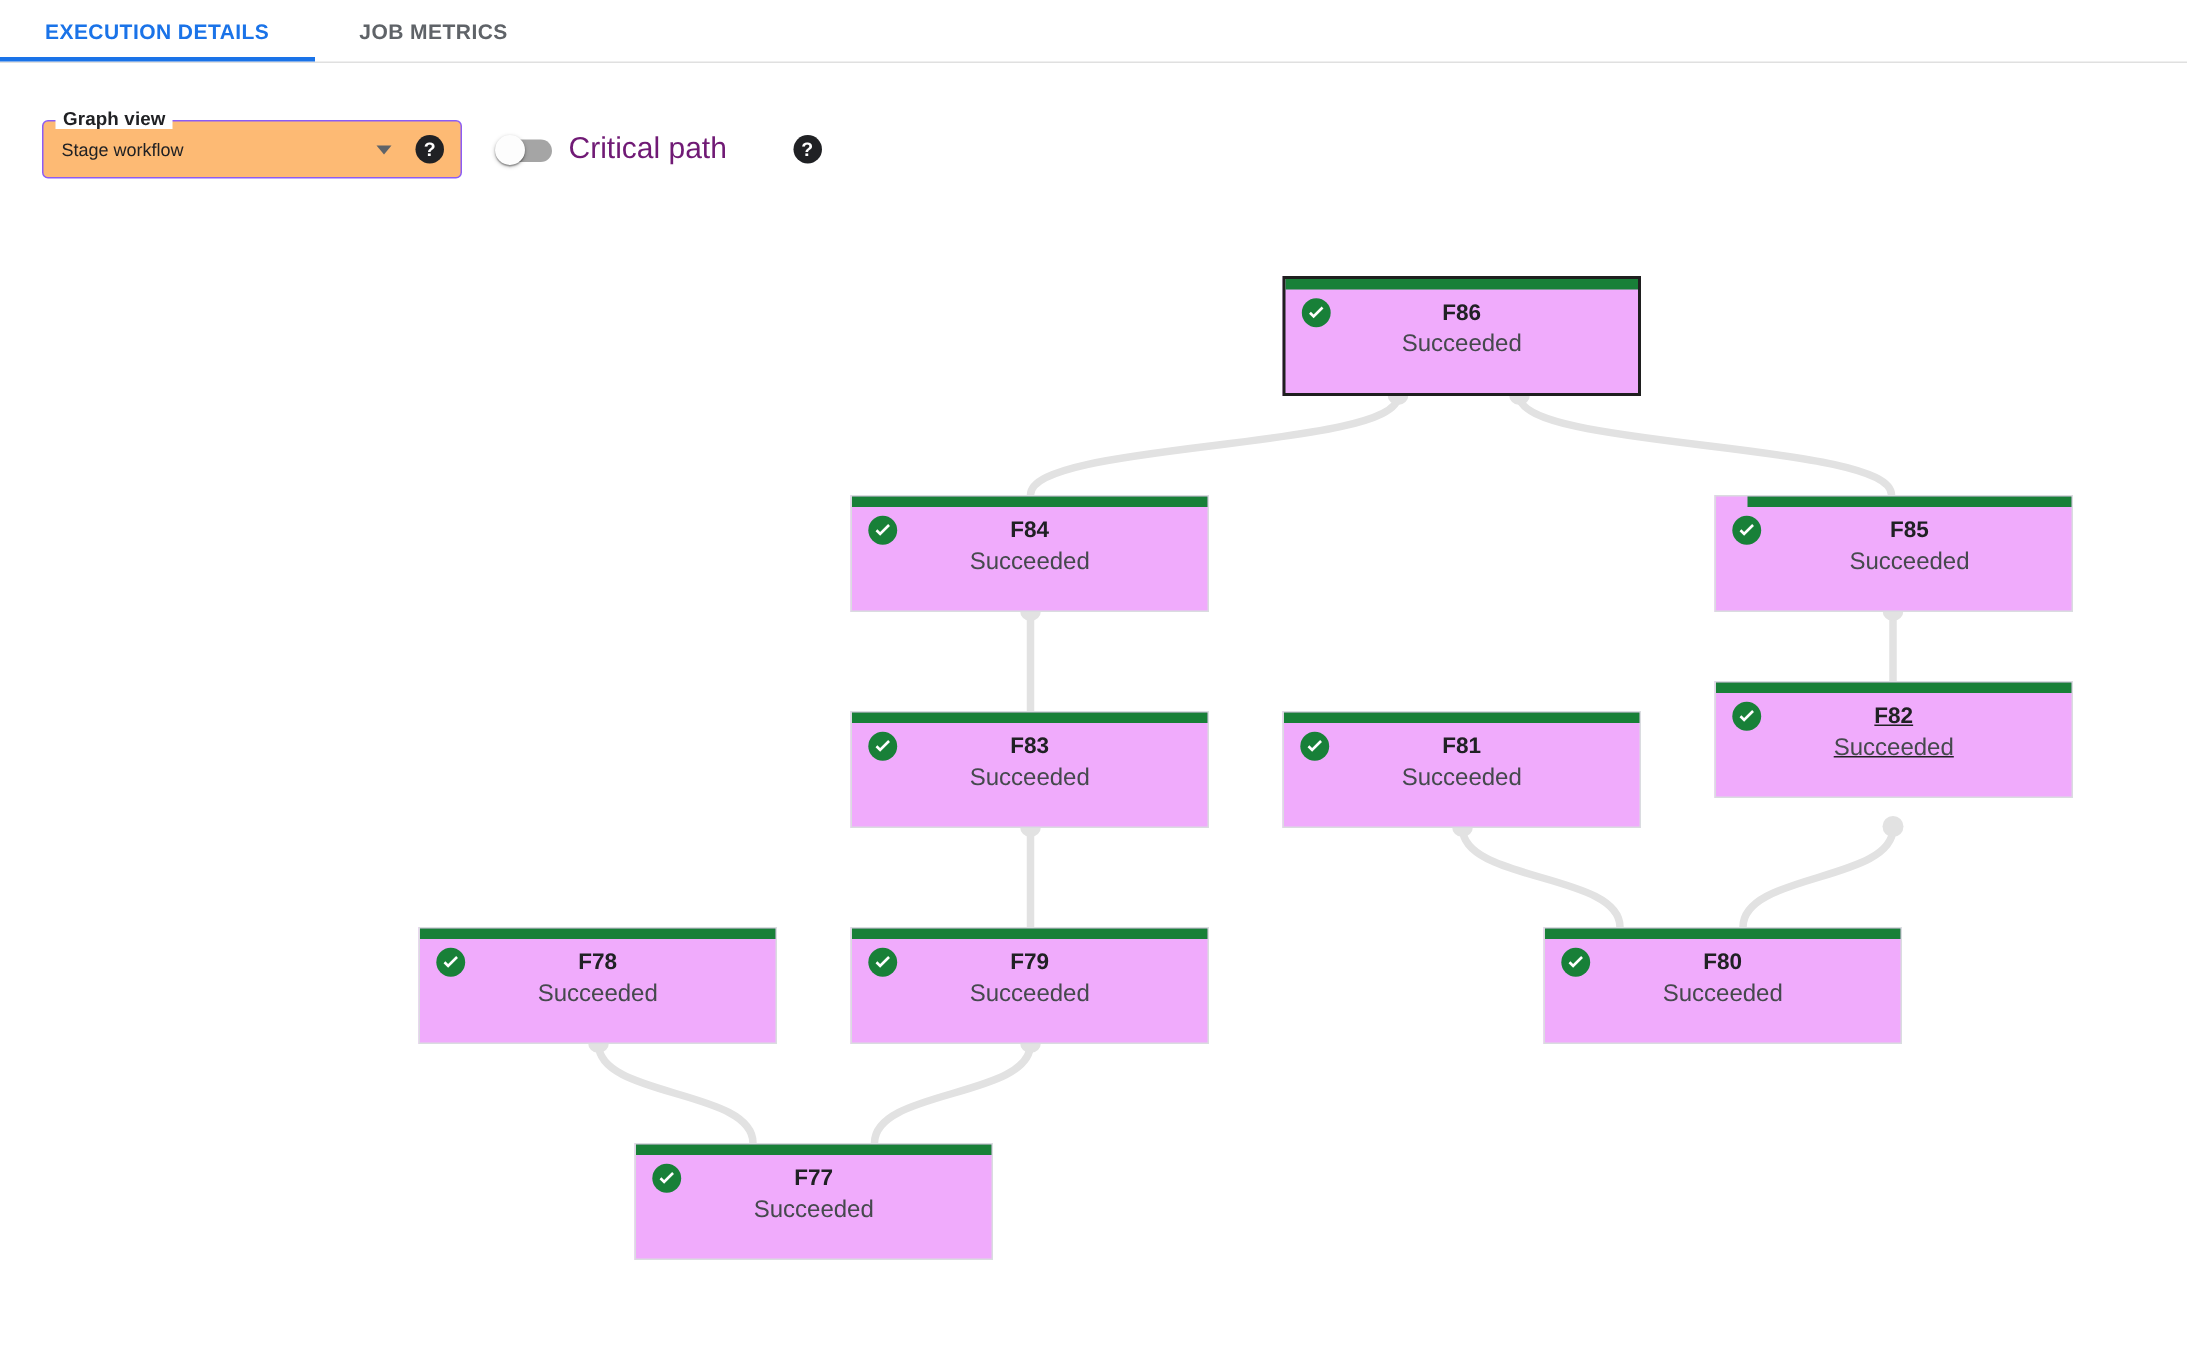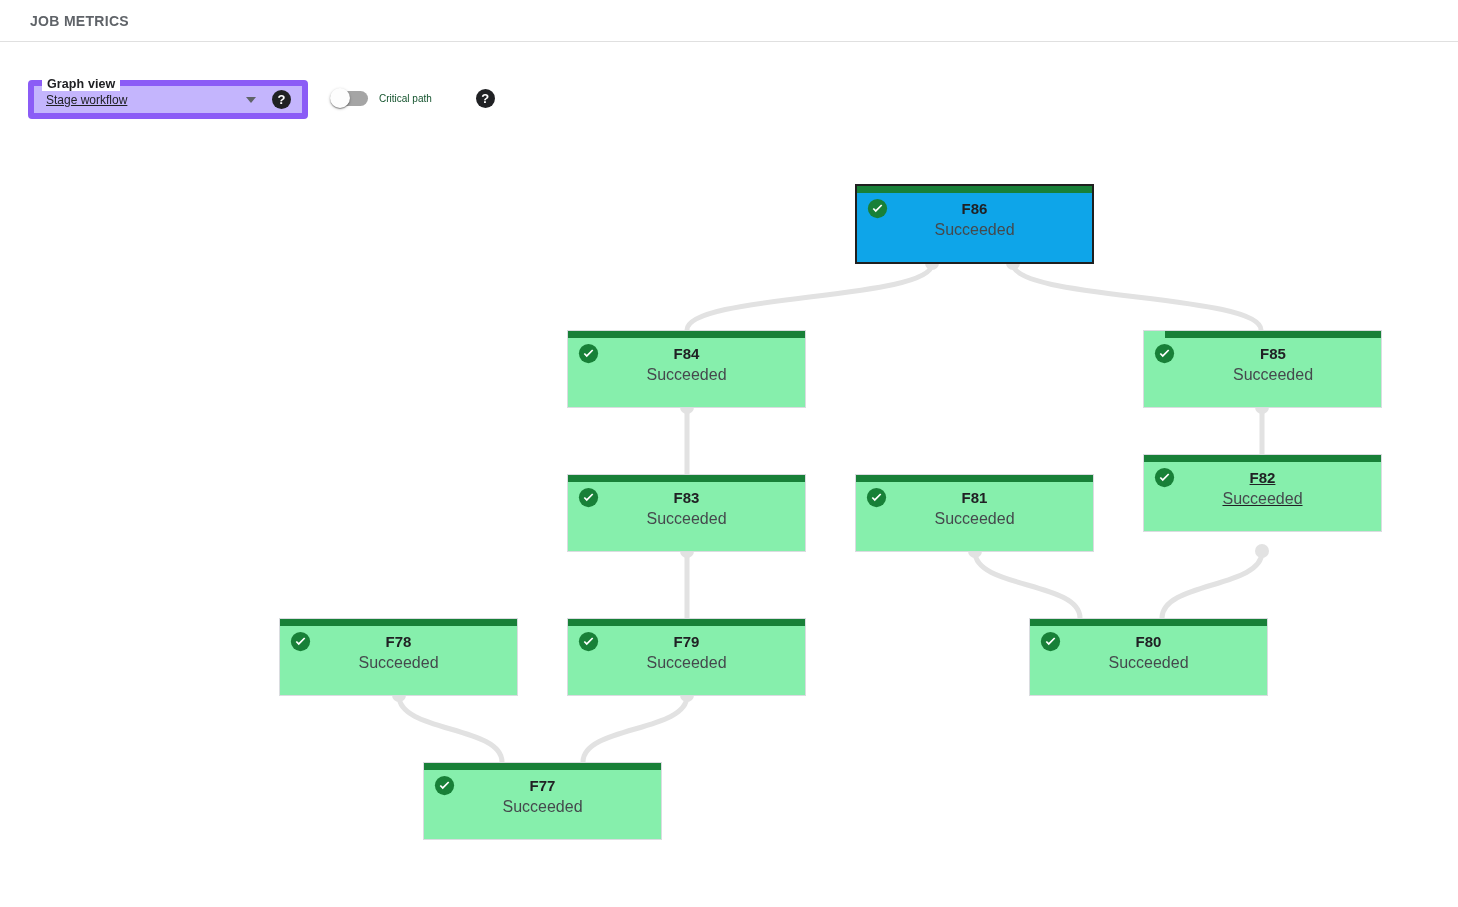--- a/index.html
+++ b/index.html
@@ -6,58 +6,59 @@
   body{width:1458px;height:907px;position:relative;font-family:"Liberation Sans",sans-serif;color:#202124;}
 
   
   .tabbar{display:flex;height:41px;border-bottom:1px solid #e0e0e0;align-items:stretch;}
   .tab{position:relative;display:flex;align-items:center;padding:0 30px;font-size:14px;font-weight:bold;
        letter-spacing:.3px;color:#5f6368;cursor:pointer;user-select:none;}
   .tab.active{color:#1a73e8;}
   .tab.active::after{content:"";position:absolute;left:0;right:0;bottom:0;height:3px;background:#1a73e8;}
 
   
-  .select-field{position:absolute;left:28px;top:80px;width:280px;height:39px;border:6px solid #8b5cf6;
-       border-radius:4px;display:flex;align-items:center;box-sizing:border-box;background:#c4b5fd;cursor:pointer;text-decoration:underline;}
+  .select-field{position:absolute;left:28px;top:80px;width:280px;height:39px;border:1px solid #8b5cf6;
+       border-radius:4px;display:flex;align-items:center;box-sizing:border-box;background:#fdba74;cursor:pointer;}
   .select-label{position:absolute;top:-9px;left:8px;background:#fff;padding:0 5px;font-size:12.5px;
        font-weight:bold;color:#202124;letter-spacing:.1px;}
   .select-value{flex:1;font-size:12px;padding-left:12px;color:#202124;white-space:nowrap;}
   .caret{width:0;height:0;border-left:5px solid transparent;border-right:5px solid transparent;
        border-top:6px solid #5f6368;margin-right:16px;}
   .help{width:19px;height:19px;border-radius:50%;background:#202124;color:#fff;font-size:13px;font-weight:bold;
        display:flex;align-items:center;justify-content:center;flex:0 0 auto;cursor:pointer;line-height:1;}
   .select-field .help{margin-right:11px;}
 
   .toggle-row{position:absolute;left:330px;top:88px;display:flex;align-items:center;}
   .switch{position:relative;width:38px;height:20px;cursor:pointer;flex:0 0 auto;}
   .switch .track{position:absolute;left:2px;top:3px;width:36px;height:15px;border-radius:8px;background:#a5a5a5;}
   .switch .thumb{position:absolute;left:0;top:0;width:20px;height:20px;border-radius:50%;background:#fdfdfd;
        box-shadow:0 1px 1px rgba(0,0,0,.35),0 1px 3px rgba(0,0,0,.25);}
-  .toggle-label{margin-left:11px;font-size:10px;color:#14532d;}
+  .toggle-label{margin-left:11px;font-size:20px;color:#701a75;}
   .toggle-row .help{margin-left:44px;}
 
   
   .graph{position:absolute;left:0;top:0;width:1458px;height:907px;}
   .graph svg.edges{position:absolute;left:0;top:0;}
   .edge{fill:none;stroke:#e2e2e2;stroke-width:5;stroke-linecap:round;}
   .edge-bump{fill:#e2e2e2;}
 
-  .node{position:absolute;width:239px;height:78px;background:#86efac;border:1px solid #dadce0;
+  .node{position:absolute;width:239px;height:78px;background:#f0abfc;border:1px solid #dadce0;
        box-sizing:border-box;text-align:center;cursor:pointer;}
-  .node.selected{background:#0ea5e9;border:2px solid #1f1f1f;height:80px;}
+  .node.selected{background:#f0abfc;border:2px solid #1f1f1f;height:80px;}
   .node .bar{height:7px;background:#188038;width:100%;}
   .node .check{position:absolute;left:10px;top:12px;width:21px;height:21px;}
   .node .check svg{display:block;width:21px;height:21px;}
   .node .title{margin-top:6px;font-size:15px;font-weight:bold;color:#202124;line-height:20px;}
   .node .status{font-size:16px;color:#45494d;line-height:21px;}
 </style>
 </head>
 <body>
 
 <div class="tabbar">
+  <div class="tab active">EXECUTION DETAILS</div>
   <div class="tab">JOB METRICS</div>
 </div>
 
 <div class="select-field">
   <span class="select-label">Graph view</span>
   <span class="select-value">Stage workflow</span>
   <span class="caret"></span>
   <span class="help">?</span>
 </div>
 

